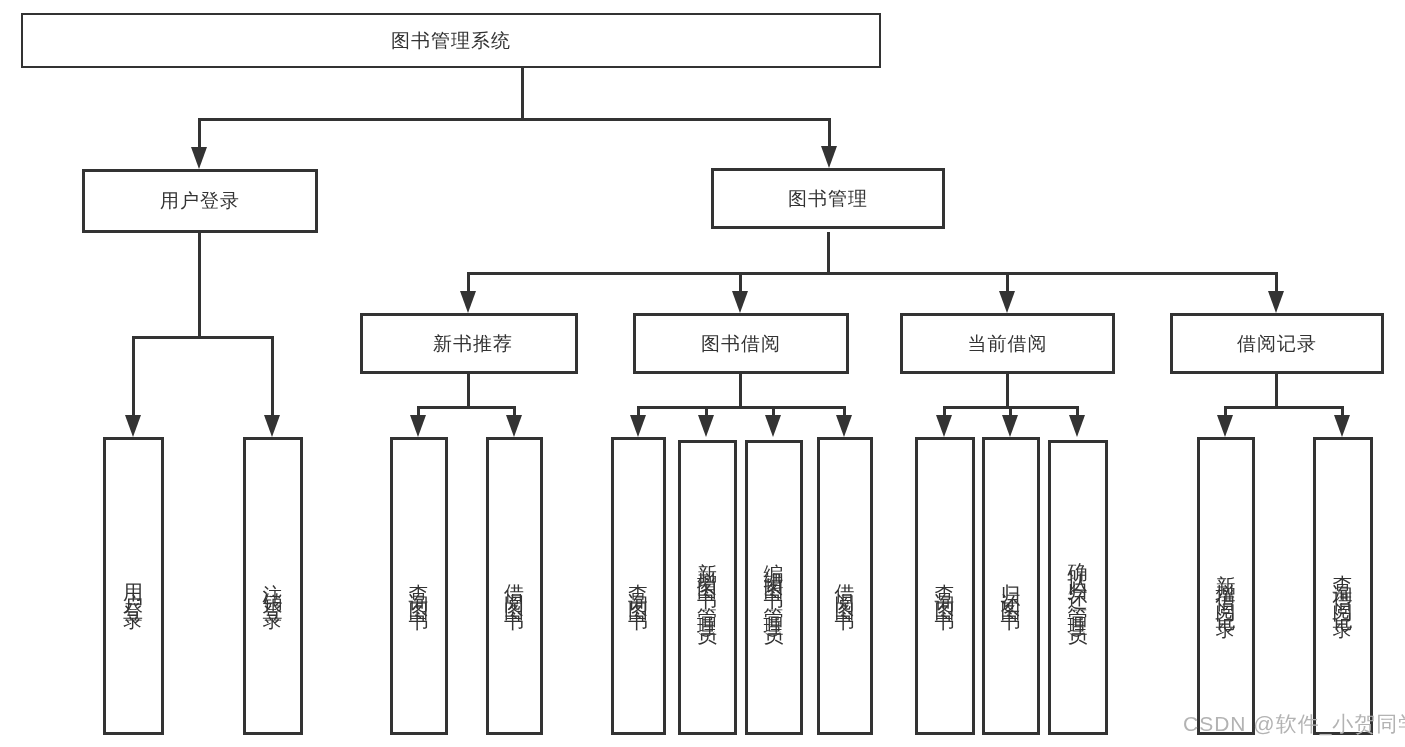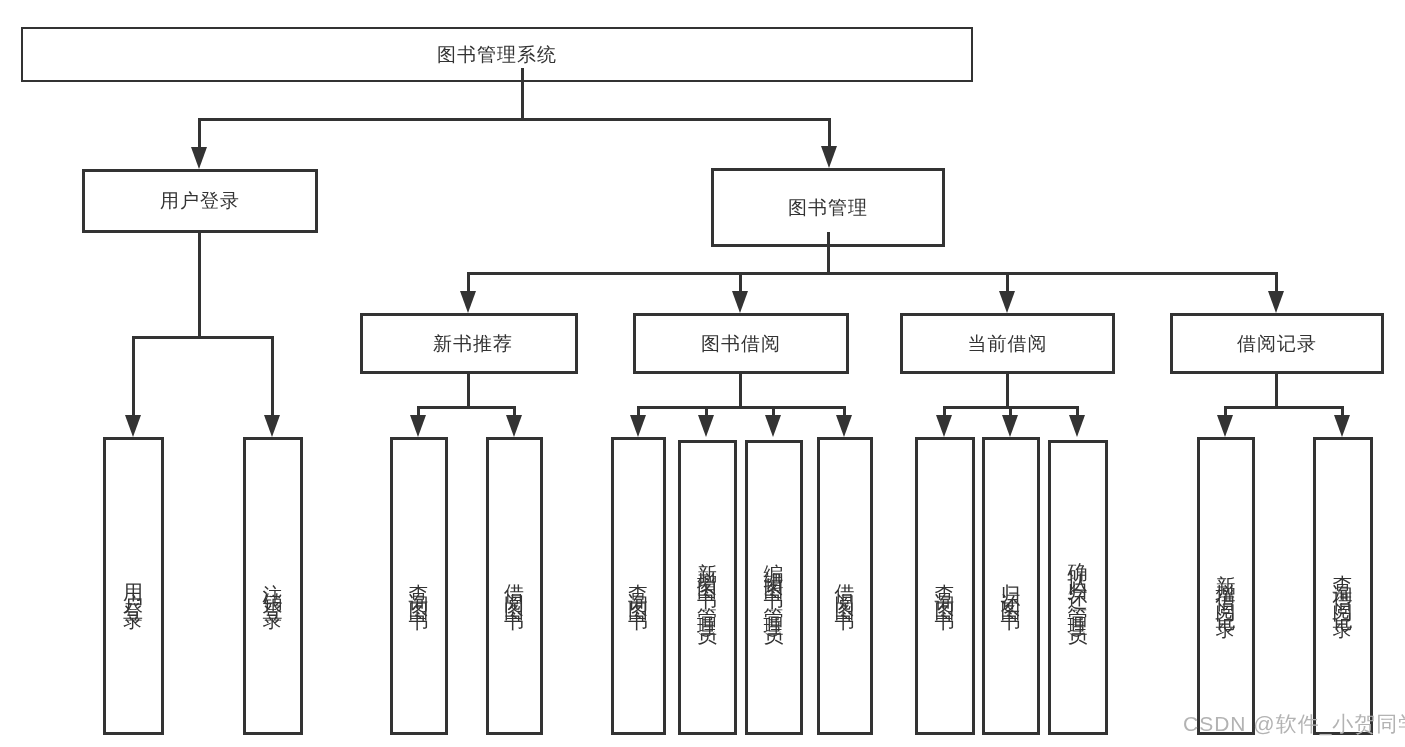--- a/index.html
+++ b/index.html
@@ -25,35 +25,35 @@
   .watermark{
     position:absolute;left:1183px;top:710px;font-size:21px;color:#b3b3b3;
     letter-spacing:1px;white-space:nowrap;
   }
 </style>
 </head>
 <body>
 
 <div id="canvas">
 
-  <div class="nbox rootbox" style="left:21px;top:27px;width:952px;height:55px;justify-content:center;">
+  <div class="nbox rootbox" style="left:21px;top:13px;width:860px;height:55px;justify-content:center;">
     <span>图书管理系统</span>
   </div>
 
   <div class="vl" style="left:521px;top:68px;height:52px;"></div>
   <div class="hl" style="left:198px;top:118px;width:633px;"></div>
   <div class="vl" style="left:198px;top:118px;height:34px;"></div>
   <div class="ah" style="left:191px;top:147px;"></div>
   <div class="vl" style="left:828px;top:118px;height:34px;"></div>
   <div class="ah" style="left:821px;top:146px;"></div>
 
   <div class="nbox" style="left:82px;top:169px;width:236px;height:64px;">
     <span>用户登录</span>
   </div>
-  <div class="nbox" style="left:711px;top:168px;width:234px;height:79px;">
+  <div class="nbox" style="left:711px;top:168px;width:234px;height:61px;">
     <span>图书管理</span>
   </div>
 
   <div class="vl" style="left:198px;top:233px;height:105px;"></div>
   <div class="hl" style="left:132px;top:336px;width:142px;"></div>
   <div class="vl" style="left:132px;top:336px;height:85px;"></div>
   <div class="ah" style="left:125px;top:415px;"></div>
   <div class="vl" style="left:271px;top:336px;height:85px;"></div>
   <div class="ah" style="left:264px;top:415px;"></div>
 

